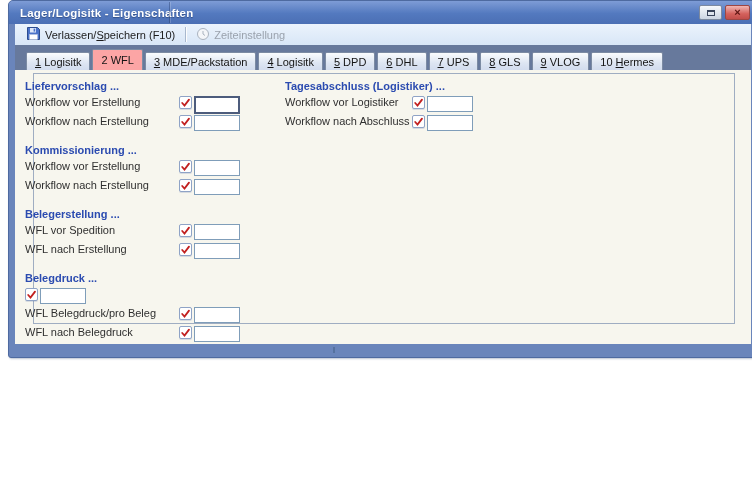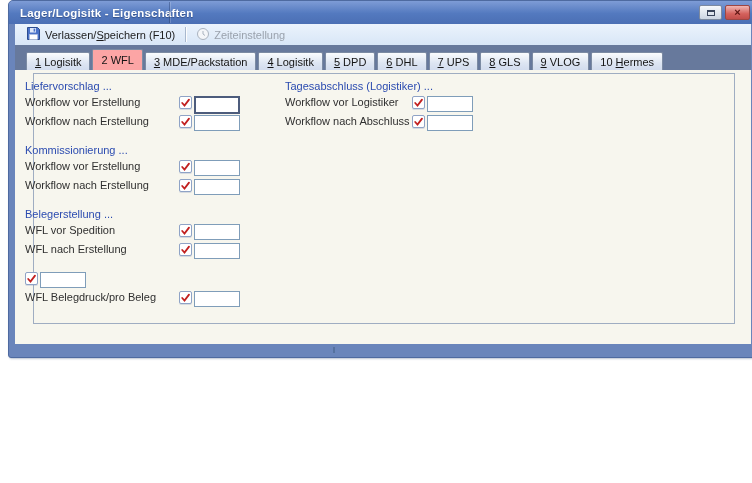--- a/index.html
+++ b/index.html
@@ -66,21 +66,21 @@
     border-radius:2px 2px 0 0; font-size:11px; color:#141414; white-space:pre;
   }
   .tab.active { background:#fca5a5; height:21px; position:relative; z-index:2; }
   
   .content { flex:1; position:relative; background:#f7f6ee; }
   .groupbox { position:absolute; left:18px; right:16px; top:3px; bottom:20px; border:1px solid #9fadc2; }
   .col { position:absolute; top:10px; }
   .col-left  { left:10px;  width:235px; }
   .col-right { left:270px; width:230px; }
   .section { margin-bottom:10px; }
-  .section-title { color:#2b4bb0; font-weight:normal; font-size:11px; height:13px; margin-bottom:3px; white-space:nowrap; }
+  .section-title { color:#2b4bb0; font-weight:bold; font-size:11px; height:13px; margin-bottom:3px; white-space:nowrap; }
   .row { display:flex; height:19px; }
   .flabel { width:154px; font-size:11px; color:#2f2f2f; white-space:nowrap; }
   .col-right .flabel { width:127px; }
   .wf-btn {
     flex:none; width:13px; height:13px; margin-right:2px;
     background:#fff; border:1px solid #8fa3c6; border-radius:2px;
     display:flex; align-items:center; justify-content:center;
     box-shadow:0 1px 0 rgba(120,140,180,.25);
   }
   .wf-input {
@@ -213,30 +213,40 @@
             <span class="wf-btn">
                 <svg width="11" height="11" viewBox="0 0 11 11">
                   <path d="M2.2 6l2.3 2.6L9 2.6" fill="none" stroke="#c2201f" stroke-width="1.8" stroke-linecap="round"></path>
                 </svg>
               </span>
             <input class="wf-input" value="" style="">
           </div>
         </div>
 
         <div class="section">
+          <div class="section-title">Belegdruck ...</div>
           <div class="row">
             <span class="wf-btn">
                 <svg width="11" height="11" viewBox="0 0 11 11">
                   <path d="M2.2 6l2.3 2.6L9 2.6" fill="none" stroke="#c2201f" stroke-width="1.8" stroke-linecap="round"></path>
                 </svg>
               </span>
             <input class="wf-input" value="" style="">
           </div>
           <div class="row">
             <span class="flabel">WFL Belegdruck/pro Beleg</span>
+            <span class="wf-btn">
+                <svg width="11" height="11" viewBox="0 0 11 11">
+                  <path d="M2.2 6l2.3 2.6L9 2.6" fill="none" stroke="#c2201f" stroke-width="1.8" stroke-linecap="round"></path>
+                </svg>
+              </span>
+            <input class="wf-input" value="" style="">
+          </div>
+          <div class="row">
+            <span class="flabel">WFL nach Belegdruck</span>
             <span class="wf-btn">
                 <svg width="11" height="11" viewBox="0 0 11 11">
                   <path d="M2.2 6l2.3 2.6L9 2.6" fill="none" stroke="#c2201f" stroke-width="1.8" stroke-linecap="round"></path>
                 </svg>
               </span>
             <input class="wf-input" value="" style="">
           </div>
         </div>
 
       </div>

